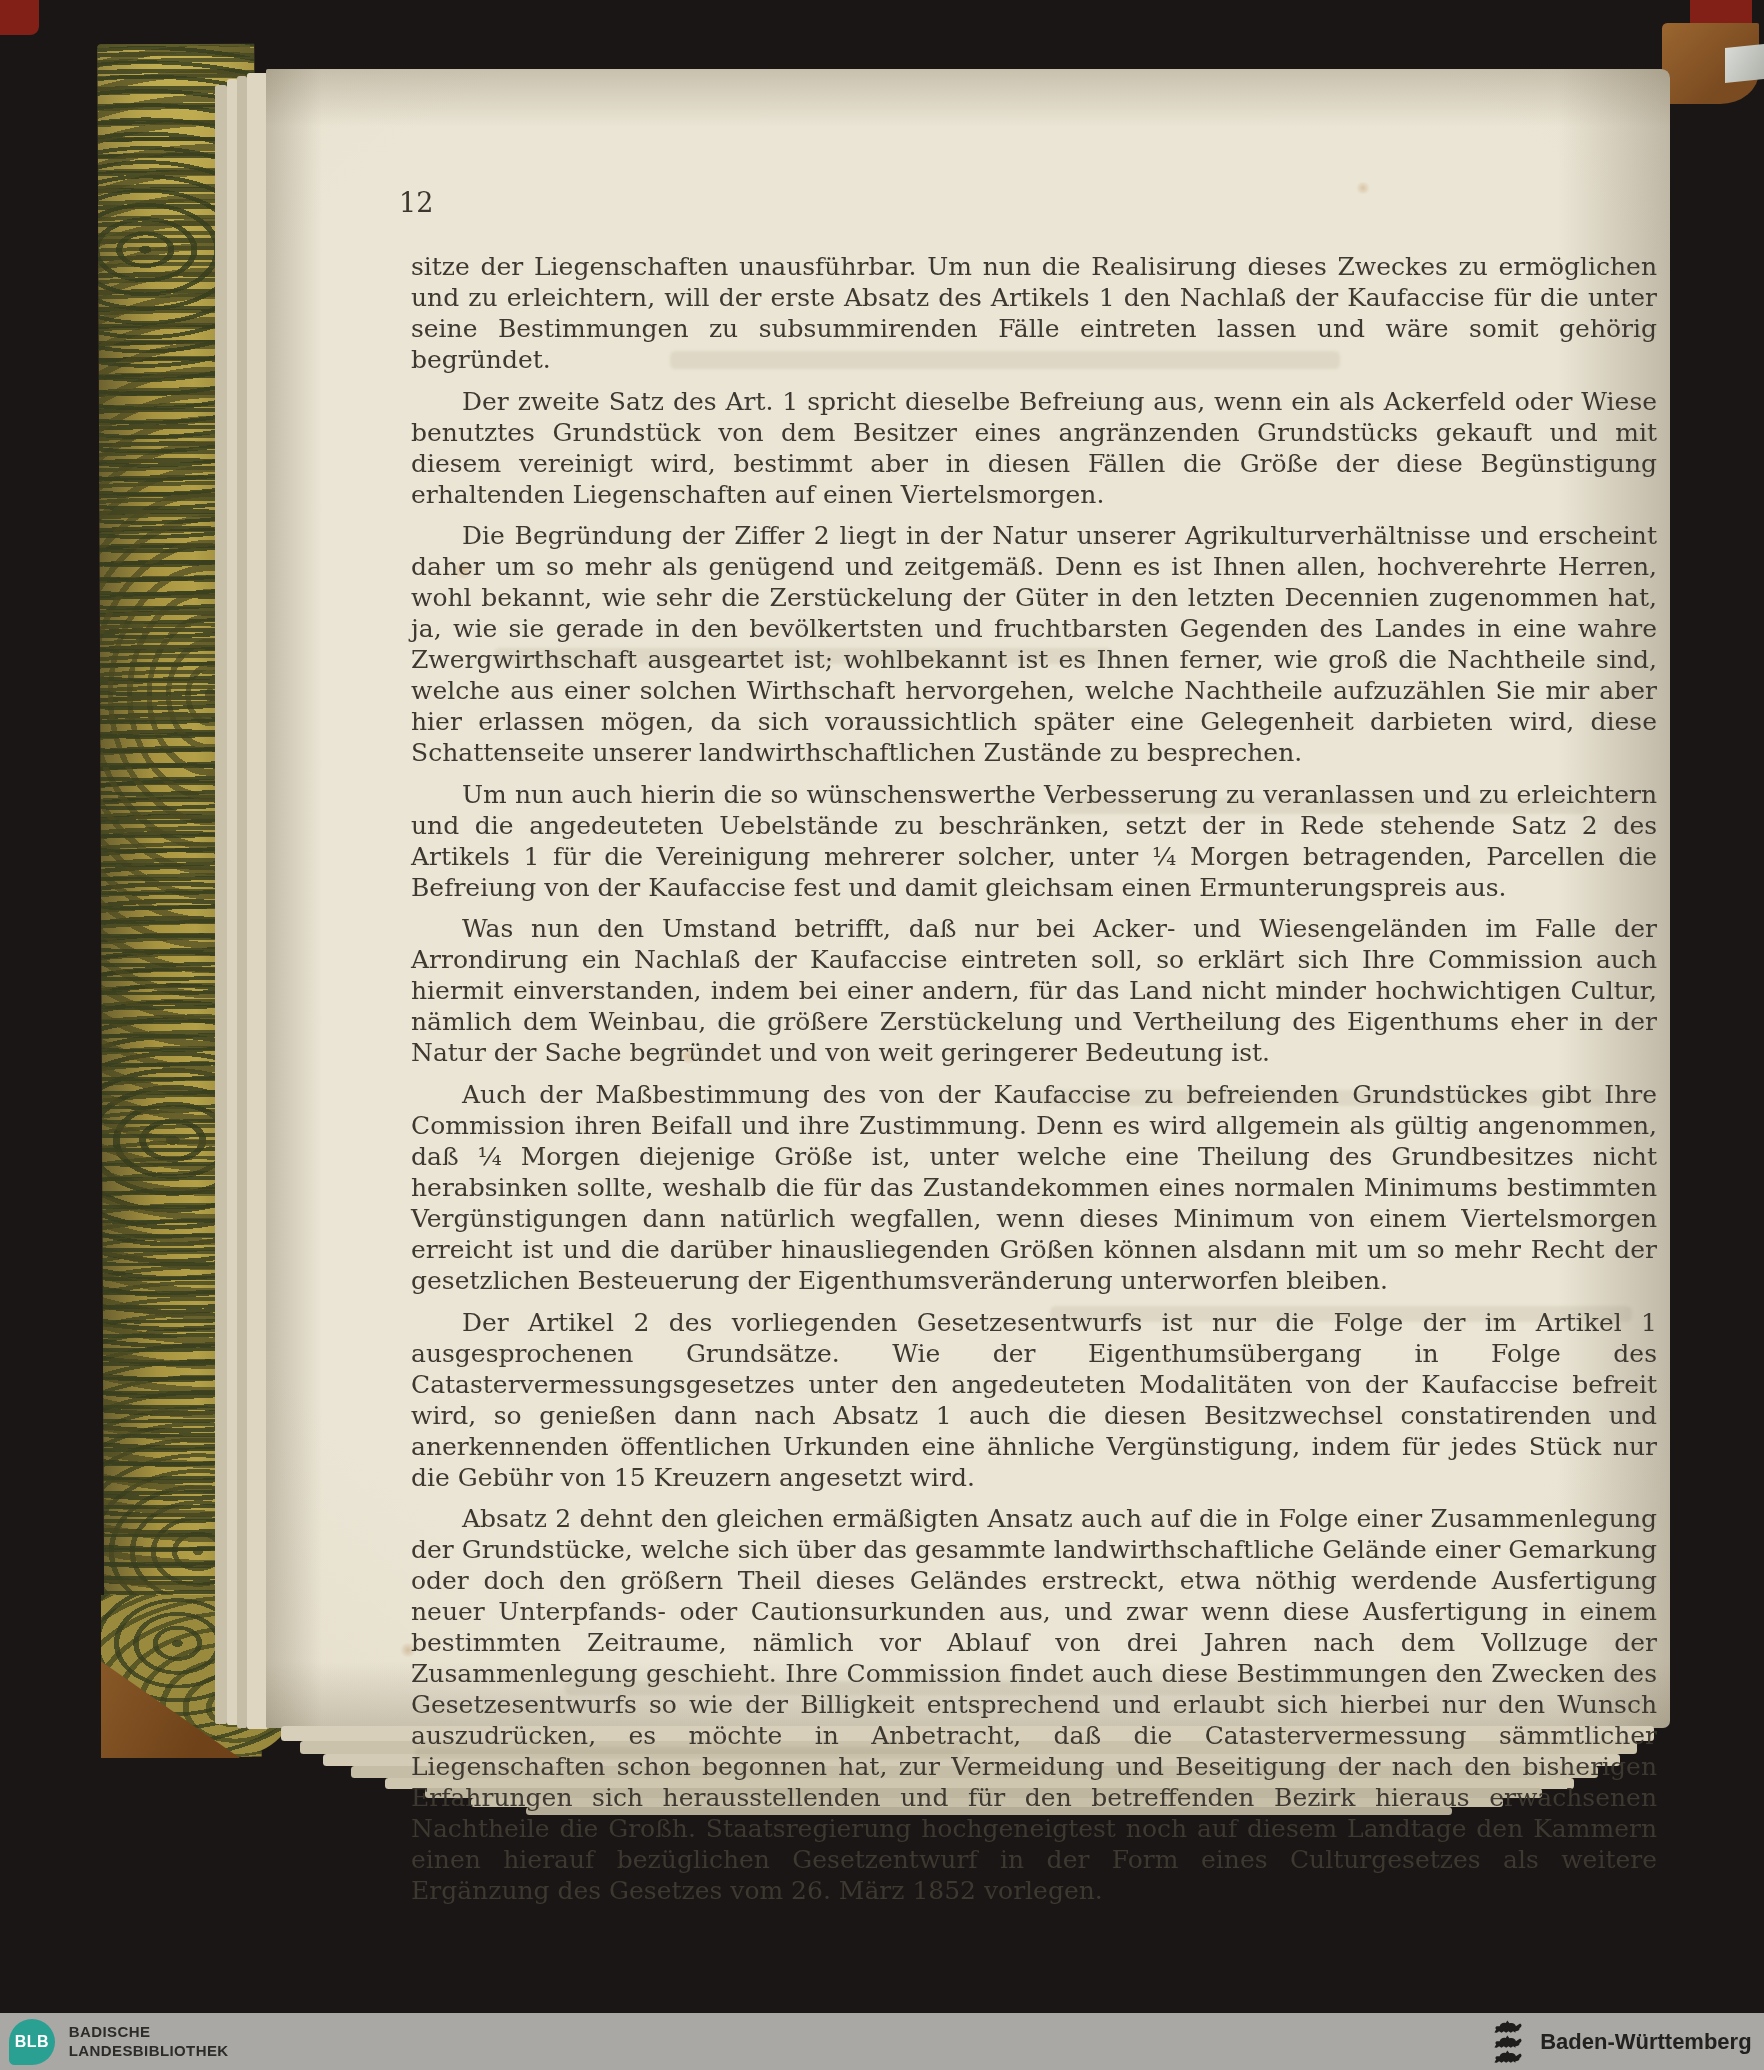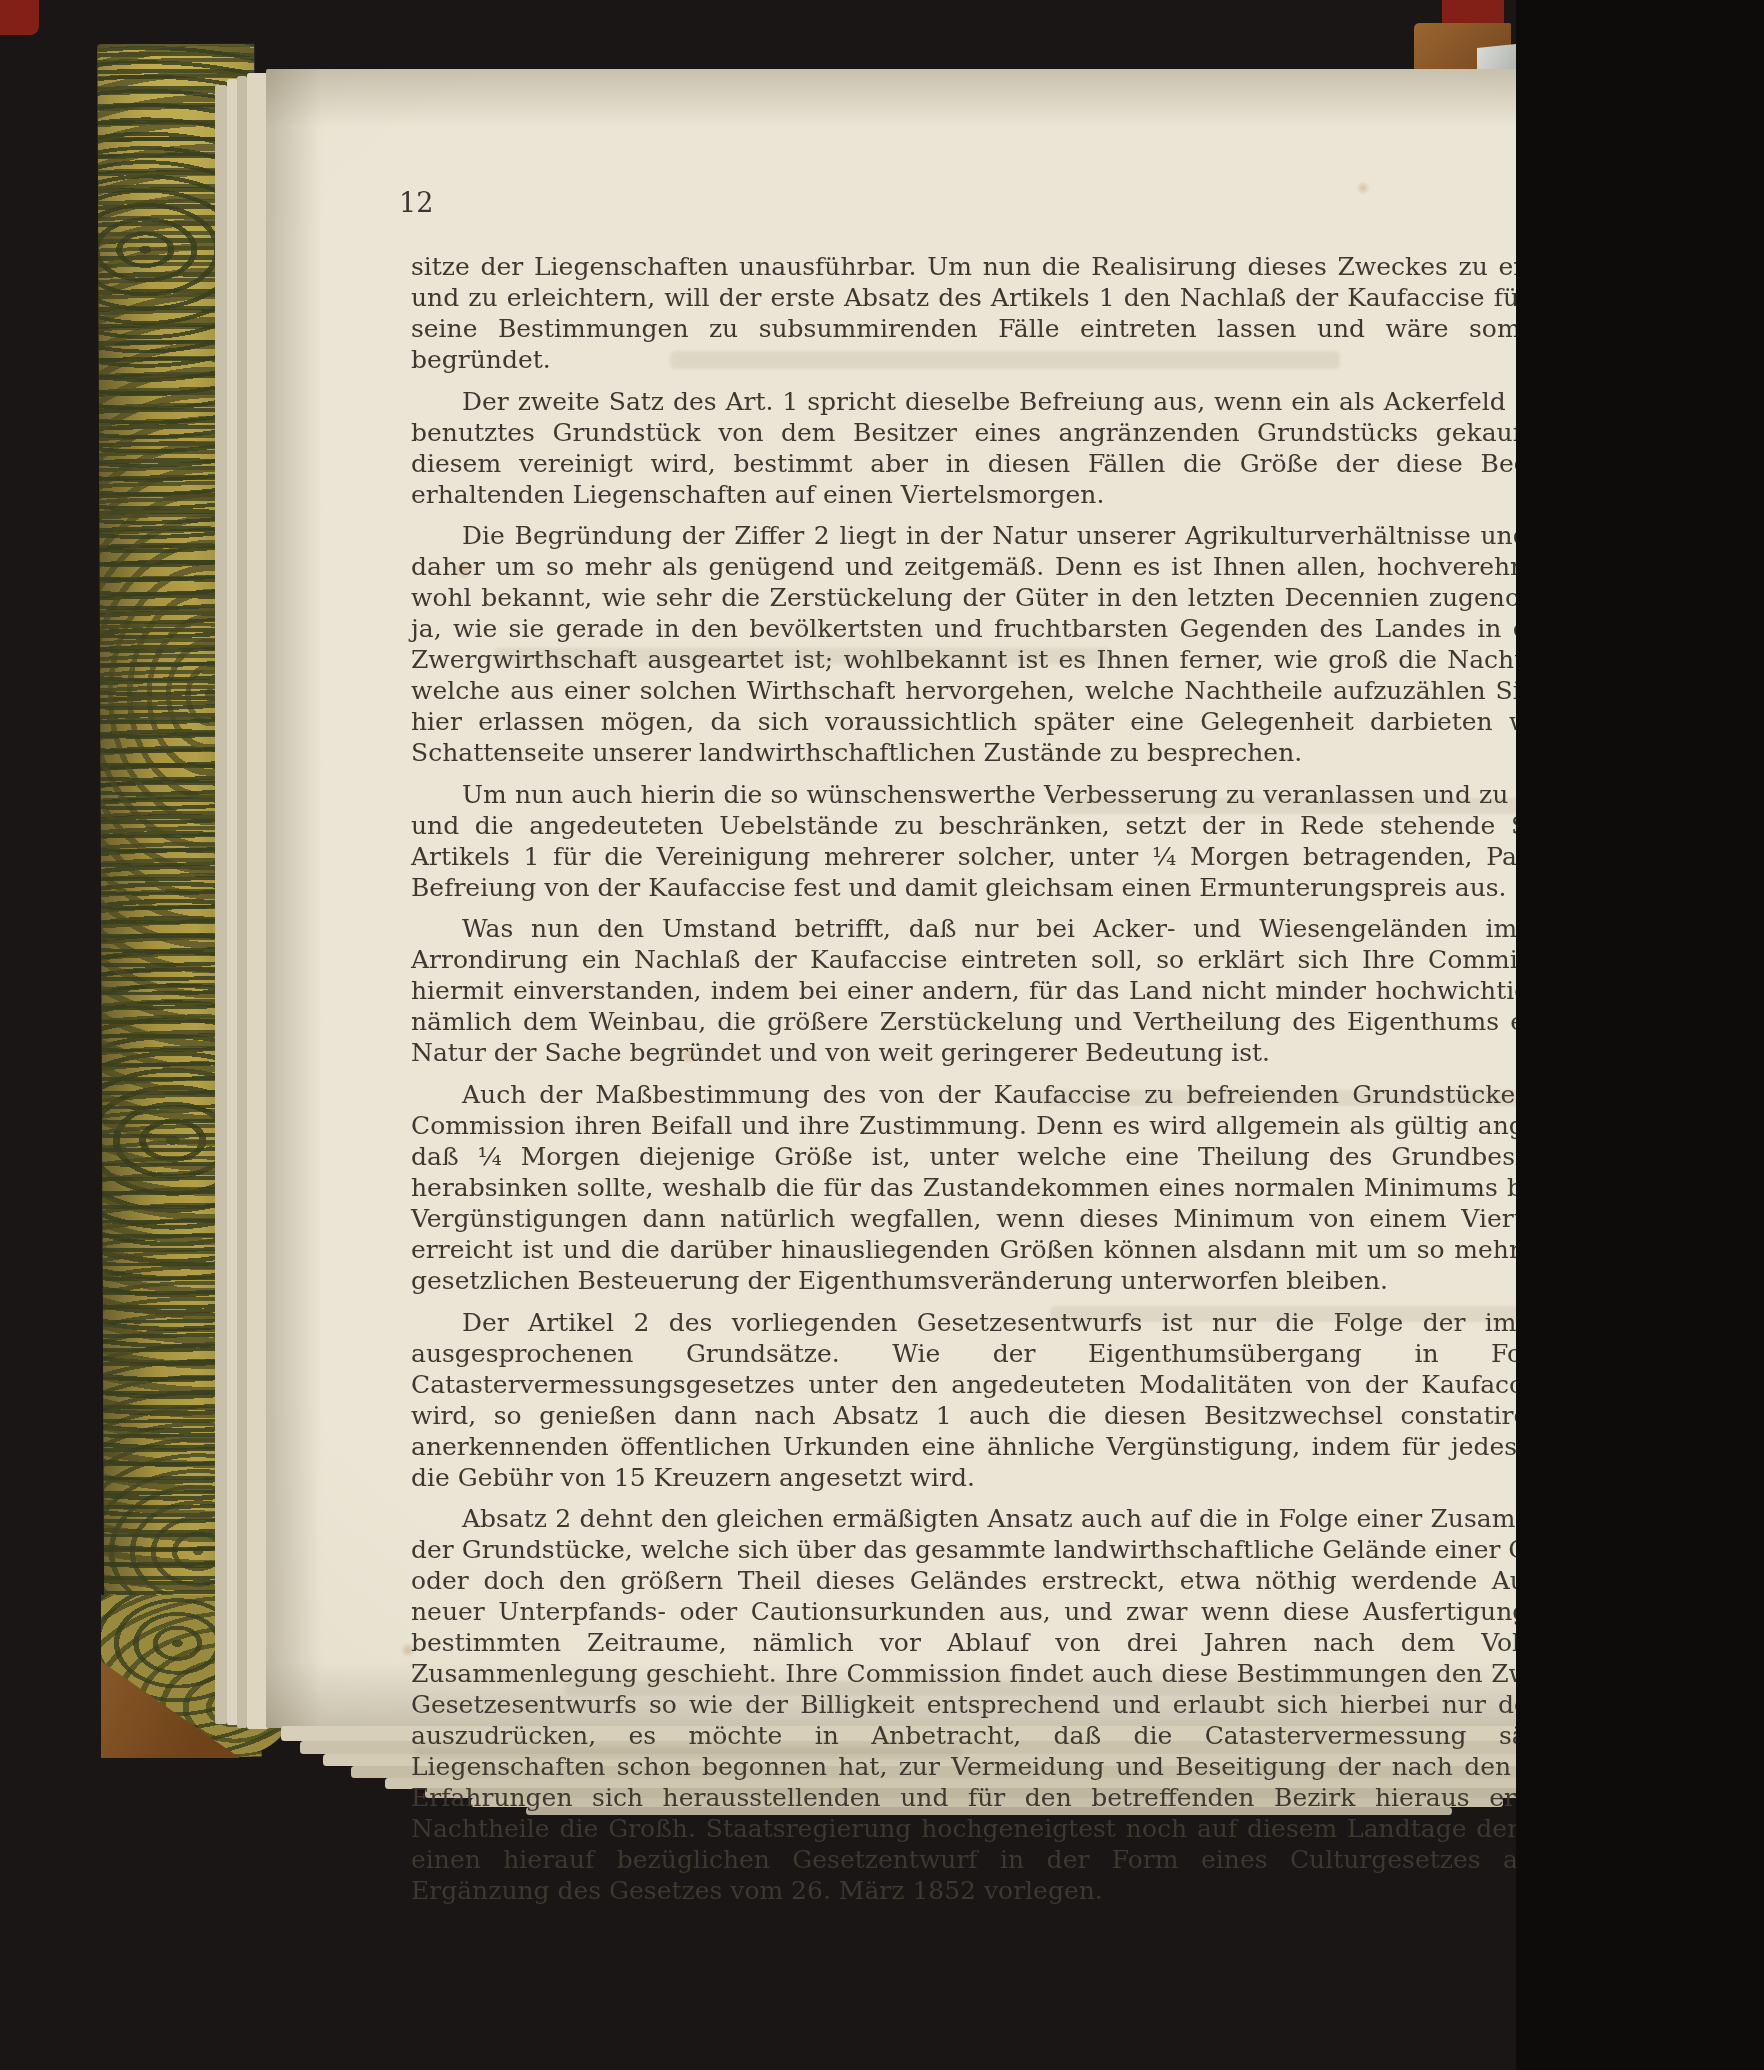--- a/index.html
+++ b/index.html
@@ -1,16 +1,16 @@
 <!DOCTYPE html>
 <html style="font-size:14px"><head>
 <meta charset="utf-8">
 <style>
   html,body{margin:0;padding:0;background:#0e0c0b;}
-  #canvas{position:relative;width:1516px;height:2071px;overflow:hidden;
+  #canvas{position:relative;width:1764px;height:2071px;overflow:hidden;
           background:#1a1615;font-family:"DejaVu Serif", serif;}
 
   
   .red-corner{position:absolute;background:#822017;}
   .red-corner.tl{left:0;top:0;width:39px;height:35px;border-bottom-right-radius:8.8px;}
   .red-corner.tr{right:12.4px;top:0;width:62px;height:32px;border-bottom-left-radius:7px;}
   .leather-tr{position:absolute;right:5.3px;top:23px;width:97px;height:81px;
               background:linear-gradient(135deg,#9a6630,#7a4a20 70%);
               border-radius:5.3px 1.8px 40% 7px;}
   .silver-sliver{position:absolute;right:0;top:46px;width:39px;height:35px;
@@ -139,15 +139,40 @@
     <p>sitze der Liegenschaften unausführbar. Um nun die Realisirung dieses Zweckes zu ermöglichen und zu erleichtern, will der erste Absatz des Artikels 1 den Nachlaß der Kaufaccise für die unter seine Bestimmungen zu subsummirenden Fälle eintreten lassen und wäre somit gehörig begründet.</p>
     <p>Der zweite Satz des Art. 1 spricht dieselbe Befreiung aus, wenn ein als Ackerfeld oder Wiese benutztes Grundstück von dem Besitzer eines angränzenden Grundstücks gekauft und mit diesem vereinigt wird, bestimmt aber in diesen Fällen die Größe der diese Begünstigung erhaltenden Liegenschaften auf einen Viertelsmorgen.</p>
     <p>Die Begründung der Ziffer 2 liegt in der Natur unserer Agrikulturverhältnisse und erscheint daher um so mehr als genügend und zeitgemäß. Denn es ist Ihnen allen, hochverehrte Herren, wohl bekannt, wie sehr die Zerstückelung der Güter in den letzten Decennien zugenommen hat, ja, wie sie gerade in den bevölkertsten und fruchtbarsten Gegenden des Landes in eine wahre Zwergwirthschaft ausgeartet ist; wohlbekannt ist es Ihnen ferner, wie groß die Nachtheile sind, welche aus einer solchen Wirthschaft hervorgehen, welche Nachtheile aufzuzählen Sie mir aber hier erlassen mögen, da sich voraussichtlich später eine Gelegenheit darbieten wird, diese Schattenseite unserer landwirthschaftlichen Zustände zu besprechen.</p>
     <p>Um nun auch hierin die so wünschenswerthe Verbesserung zu veranlassen und zu erleichtern und die angedeuteten Uebelstände zu beschränken, setzt der in Rede stehende Satz 2 des Artikels 1 für die Vereinigung mehrerer solcher, unter ¼ Morgen betragenden, Parcellen die Befreiung von der Kaufaccise fest und damit gleichsam einen Ermunterungspreis aus.</p>
     <p>Was nun den Umstand betrifft, daß nur bei Acker- und Wiesengeländen im Falle der Arrondirung ein Nachlaß der Kaufaccise eintreten soll, so erklärt sich Ihre Commission auch hiermit einverstanden, indem bei einer andern, für das Land nicht minder hochwichtigen Cultur, nämlich dem Weinbau, die größere Zerstückelung und Vertheilung des Eigenthums eher in der Natur der Sache begründet und von weit geringerer Bedeutung ist.</p>
     <p>Auch der Maßbestimmung des von der Kaufaccise zu befreienden Grundstückes gibt Ihre Commission ihren Beifall und ihre Zustimmung. Denn es wird allgemein als gültig angenommen, daß ¼ Morgen diejenige Größe ist, unter welche eine Theilung des Grundbesitzes nicht herabsinken sollte, weshalb die für das Zustandekommen eines normalen Minimums bestimmten Vergünstigungen dann natürlich wegfallen, wenn dieses Minimum von einem Viertelsmorgen erreicht ist und die darüber hinausliegenden Größen können alsdann mit um so mehr Recht der gesetzlichen Besteuerung der Eigenthumsveränderung unterworfen bleiben.</p>
     <p>Der Artikel 2 des vorliegenden Gesetzesentwurfs ist nur die Folge der im Artikel 1 ausgesprochenen Grundsätze. Wie der Eigenthumsübergang in Folge des Catastervermessungsgesetzes unter den angedeuteten Modalitäten von der Kaufaccise befreit wird, so genießen dann nach Absatz 1 auch die diesen Besitzwechsel constatirenden und anerkennenden öffentlichen Urkunden eine ähnliche Vergünstigung, indem für jedes Stück nur die Gebühr von 15 Kreuzern angesetzt wird.</p>
     <p>Absatz 2 dehnt den gleichen ermäßigten Ansatz auch auf die in Folge einer Zusammenlegung der Grundstücke, welche sich über das gesammte landwirthschaftliche Gelände einer Gemarkung oder doch den größern Theil dieses Geländes erstreckt, etwa nöthig werdende Ausfertigung neuer Unterpfands- oder Cautionsurkunden aus, und zwar wenn diese Ausfertigung in einem bestimmten Zeitraume, nämlich vor Ablauf von drei Jahren nach dem Vollzuge der Zusammenlegung geschieht. Ihre Commission findet auch diese Bestimmungen den Zwecken des Gesetzesentwurfs so wie der Billigkeit entsprechend und erlaubt sich hierbei nur den Wunsch auszudrücken, es möchte in Anbetracht, daß die Catastervermessung sämmtlicher Liegenschaften schon begonnen hat, zur Vermeidung und Beseitigung der nach den bisherigen Erfahrungen sich herausstellenden und für den betreffenden Bezirk hieraus erwachsenen Nachtheile die Großh. Staatsregierung hochgeneigtest noch auf diesem Landtage den Kammern einen hierauf bezüglichen Gesetzentwurf in der Form eines Culturgesetzes als weitere Ergänzung des Gesetzes vom 26. März 1852 vorlegen.</p>
   </div>
 
+  <div class="footer">
+    <div class="blb-group">
+      <div class="blb-badge">
+        <span>BLB</span>
+      </div>
+      <div class="blb-name">
+        <div>BADISCHE</div>
+        <div>LANDESBIBLIOTHEK</div>
+      </div>
+    </div>
+    <div class="bw-group">
+      <div class="bw-crest">
+        <svg width="35" height="13.2" viewBox="0 0 24 9" fill="#1e1d1b">
+            <path d="M1 8.6 L2.2 6.4 C1.4 5.8 1.5 4.4 2.6 4.2 L4.6 4.3 C4.9 2.4 7 1.5 8.8 2.1 L9.8 0.4 L11.3 2.2 C13.6 1.6 15.5 2.7 15.7 4.2 L18.6 2.4 C19.9 3 19.9 4.8 18.3 5.4 C18.3 6.8 17 7.7 15.4 7.7 L15.4 8.7 L13.8 7.7 L12.2 8.7 L10.6 7.7 L9 8.7 L7.4 7.7 L5.8 8.7 L4.2 7.7 L2.6 8.7 Z"></path>
+          </svg>
+        <svg width="35" height="13.2" viewBox="0 0 24 9" fill="#1e1d1b">
+            <path d="M1 8.6 L2.2 6.4 C1.4 5.8 1.5 4.4 2.6 4.2 L4.6 4.3 C4.9 2.4 7 1.5 8.8 2.1 L9.8 0.4 L11.3 2.2 C13.6 1.6 15.5 2.7 15.7 4.2 L18.6 2.4 C19.9 3 19.9 4.8 18.3 5.4 C18.3 6.8 17 7.7 15.4 7.7 L15.4 8.7 L13.8 7.7 L12.2 8.7 L10.6 7.7 L9 8.7 L7.4 7.7 L5.8 8.7 L4.2 7.7 L2.6 8.7 Z"></path>
+          </svg>
+        <svg width="35" height="13.2" viewBox="0 0 24 9" fill="#1e1d1b">
+            <path d="M1 8.6 L2.2 6.4 C1.4 5.8 1.5 4.4 2.6 4.2 L4.6 4.3 C4.9 2.4 7 1.5 8.8 2.1 L9.8 0.4 L11.3 2.2 C13.6 1.6 15.5 2.7 15.7 4.2 L18.6 2.4 C19.9 3 19.9 4.8 18.3 5.4 C18.3 6.8 17 7.7 15.4 7.7 L15.4 8.7 L13.8 7.7 L12.2 8.7 L10.6 7.7 L9 8.7 L7.4 7.7 L5.8 8.7 L4.2 7.7 L2.6 8.7 Z"></path>
+          </svg>
+      </div>
+      <div class="bw-name">Baden-Württemberg</div>
+    </div>
+  </div>
 
 </div>
 
 
 </body></html>

